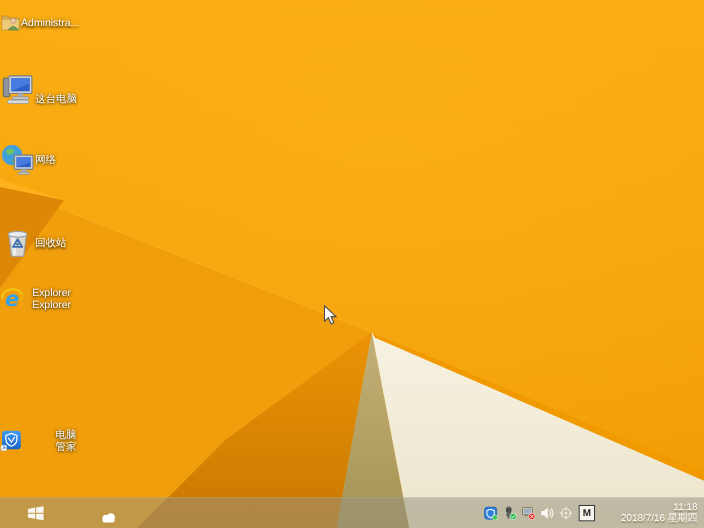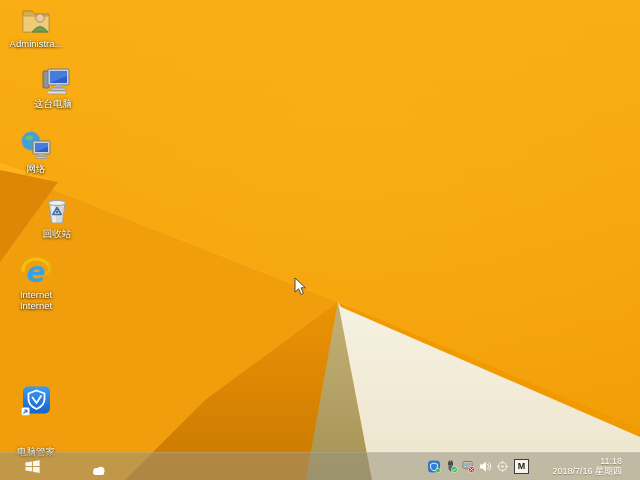--- a/index.html
+++ b/index.html
@@ -2,21 +2,21 @@
 <html><head>
 <meta charset="utf-8">
 <style>
   html,body{margin:0;padding:0;background:#222;}
   #screen{position:relative;width:640px;height:480px;overflow:hidden;
     font-family:"Liberation Sans","DejaVu Sans",sans-serif;user-select:none;}
   #wallpaper{position:absolute;inset:0;z-index:0;}
 
   
   .icon-cell{position:absolute;left:0;width:72px;z-index:2;display:flex;
-    flex-direction:column;align-items:center;cursor:default;}
+    flex-direction:row;align-items:center;cursor:default;}
   .icon-art{width:32px;height:32px;display:block;}
   .icon-label{margin-top:2px;max-width:66px;text-align:center;color:#fff;
     font-size:9.5px;line-height:11px;
     text-shadow:0 1px 2px rgba(40,30,0,.85),0 0 3px rgba(40,30,0,.6);}
 
   
   #cursor{position:absolute;z-index:9;}
 
   
   #taskbar{position:absolute;left:0;right:0;bottom:0;height:28px;z-index:5;
@@ -24,21 +24,21 @@
     display:flex;align-items:center;}
   .tb-btn{height:28px;display:flex;align-items:center;justify-content:center;}
   #start-btn{width:44px;margin-left:10px;}
   #qq-tb-btn{width:40px;margin-left:24px;}
   #tray{position:absolute;right:2px;top:0;height:28px;display:flex;
     align-items:center;gap:3px;}
   .tray-ico{width:14px;height:14px;display:flex;align-items:center;justify-content:center;}
   #ime-box{width:13px;height:13px;background:#f6f4ec;border:1px solid #3c3c3c;
     display:flex;align-items:center;justify-content:center;
     font-size:9px;font-weight:bold;color:#1d1d1d;line-height:1;margin-left:2px;}
-  #clock{margin-left:6px;margin-right:16px;width:84px;text-align:right;color:#fff;
+  #clock{margin-left:6px;margin-right:4px;width:84px;text-align:right;color:#fff;
     font-size:9px;line-height:10.5px;text-shadow:0 1px 1px rgba(80,60,20,.45);}
 </style>
 </head>
 <body>
 
 <div id="screen">
 
   <svg id="wallpaper" viewBox="0 0 640 480">
     <defs>
       <linearGradient id="bgG" x1="0" y1="0" x2="0" y2="1">
@@ -96,53 +96,53 @@
       <rect x="8" y="5" width="21" height="16" rx="1" fill="#CDD1D6" stroke="#777D85" stroke-width="1"></rect>
       <rect x="10" y="7" width="17" height="12" fill="#2E5FC8"></rect>
       <path d="M10,7 h17 v5 l-17,7 z" fill="#4E82E2" opacity="0.8"></path>
       <rect x="16" y="21" width="5" height="3" fill="#A9ADB4"></rect>
       <rect x="11" y="24" width="15" height="2.5" rx="1" fill="#C6CACF" stroke="#82888F" stroke-width="0.7"></rect>
       <rect x="7" y="27" width="19" height="3" rx="1" fill="#DCDFE3" stroke="#8E949B" stroke-width="0.7"></rect>
     </svg>
     <div class="icon-label">这台电脑</div>
   </div>
 
-  <div class="icon-cell" style="top:129px;">
+  <div class="icon-cell" style="top:129px;font-family:Liberation Serif, serif;">
     <svg class="icon-art" viewBox="0 0 32 32">
       <circle cx="11" cy="12" r="9" fill="#3FA0DC" stroke="#1F6FA8" stroke-width="0.8"></circle>
       <path d="M5,8 q4,-3 7,-1 q3,2 -1,4 q-5,2 -6,-3 z" fill="#6FC06A"></path>
       <path d="M12,16 q5,-2 6,2 q-1,4 -5,2 q-3,-2 -1,-4 z" fill="#5FAE5A"></path>
       <ellipse cx="11" cy="12" rx="9" ry="9" fill="none" stroke="#B8E0F4" stroke-width="0.6" opacity="0.7"></ellipse>
       <rect x="13" y="12" width="17" height="13" rx="1" fill="#CDD1D6" stroke="#777D85" stroke-width="1"></rect>
       <rect x="15" y="14" width="13" height="9" fill="#2E5FC8"></rect>
       <path d="M15,14 h13 v4 l-13,5 z" fill="#4E82E2" opacity="0.8"></path>
       <rect x="19" y="25" width="5" height="2.5" fill="#A9ADB4"></rect>
       <rect x="16" y="27.5" width="11" height="2" rx="1" fill="#C6CACF" stroke="#82888F" stroke-width="0.6"></rect>
     </svg>
     <div class="icon-label">网络</div>
   </div>
 
-  <div class="icon-cell" style="top:194px;margin-left:21px;">
+  <div class="icon-cell" style="top:204px;">
     <svg class="icon-art" viewBox="0 0 32 32">
       <path d="M8,9 L10.5,29 h11 L24,9 z" fill="#D7DCE1" fill-opacity="0.92" stroke="#98A0A8" stroke-width="1"></path>
       <path d="M10,9 L12,28.5 h3 L13.5,9 z" fill="#FFFFFF" opacity="0.55"></path>
       <ellipse cx="16" cy="9" rx="8.6" ry="2.6" fill="#EAEEF1" stroke="#9AA2AA" stroke-width="1"></ellipse>
       <polygon points="16,13.5 11.8,20.5 20.2,20.5" fill="none" stroke="#3B6FB0" stroke-width="1.6" stroke-linejoin="round"></polygon>
       <circle cx="16" cy="18" r="1.2" fill="#3B6FB0"></circle>
     </svg>
     <div class="icon-label">回收站</div>
   </div>
 
   <div class="icon-cell" style="top:255px;">
     <svg class="icon-art" viewBox="0 0 32 32">
       <text x="16" y="27" text-anchor="middle" font-family="DejaVu Sans, sans-serif" font-size="28" font-weight="bold" font-style="italic" fill="#35A1E8">e</text>
       <path d="M3,16 A13.5,11 0 0 1 29,11" fill="none" stroke="#F2C211" stroke-width="3" stroke-linecap="round"></path>
       <path d="M29,11 q2,5 -3,8" fill="none" stroke="#E8B60C" stroke-width="2.4" stroke-linecap="round"></path>
     </svg>
-    <div class="icon-label">Internet Internet</div>
+    <div class="icon-label">Explorer Explorer</div>
   </div>
 
 
   <div class="icon-cell" style="top:384px;gap:28px;">
     <svg class="icon-art" viewBox="0 0 32 32">
       <defs>
         <linearGradient id="pmg" x1="0" y1="0" x2="0" y2="1">
           <stop offset="0" stop-color="#3D9BF0"></stop>
             <stop offset="1" stop-color="#1563C8"></stop>
         </linearGradient>

